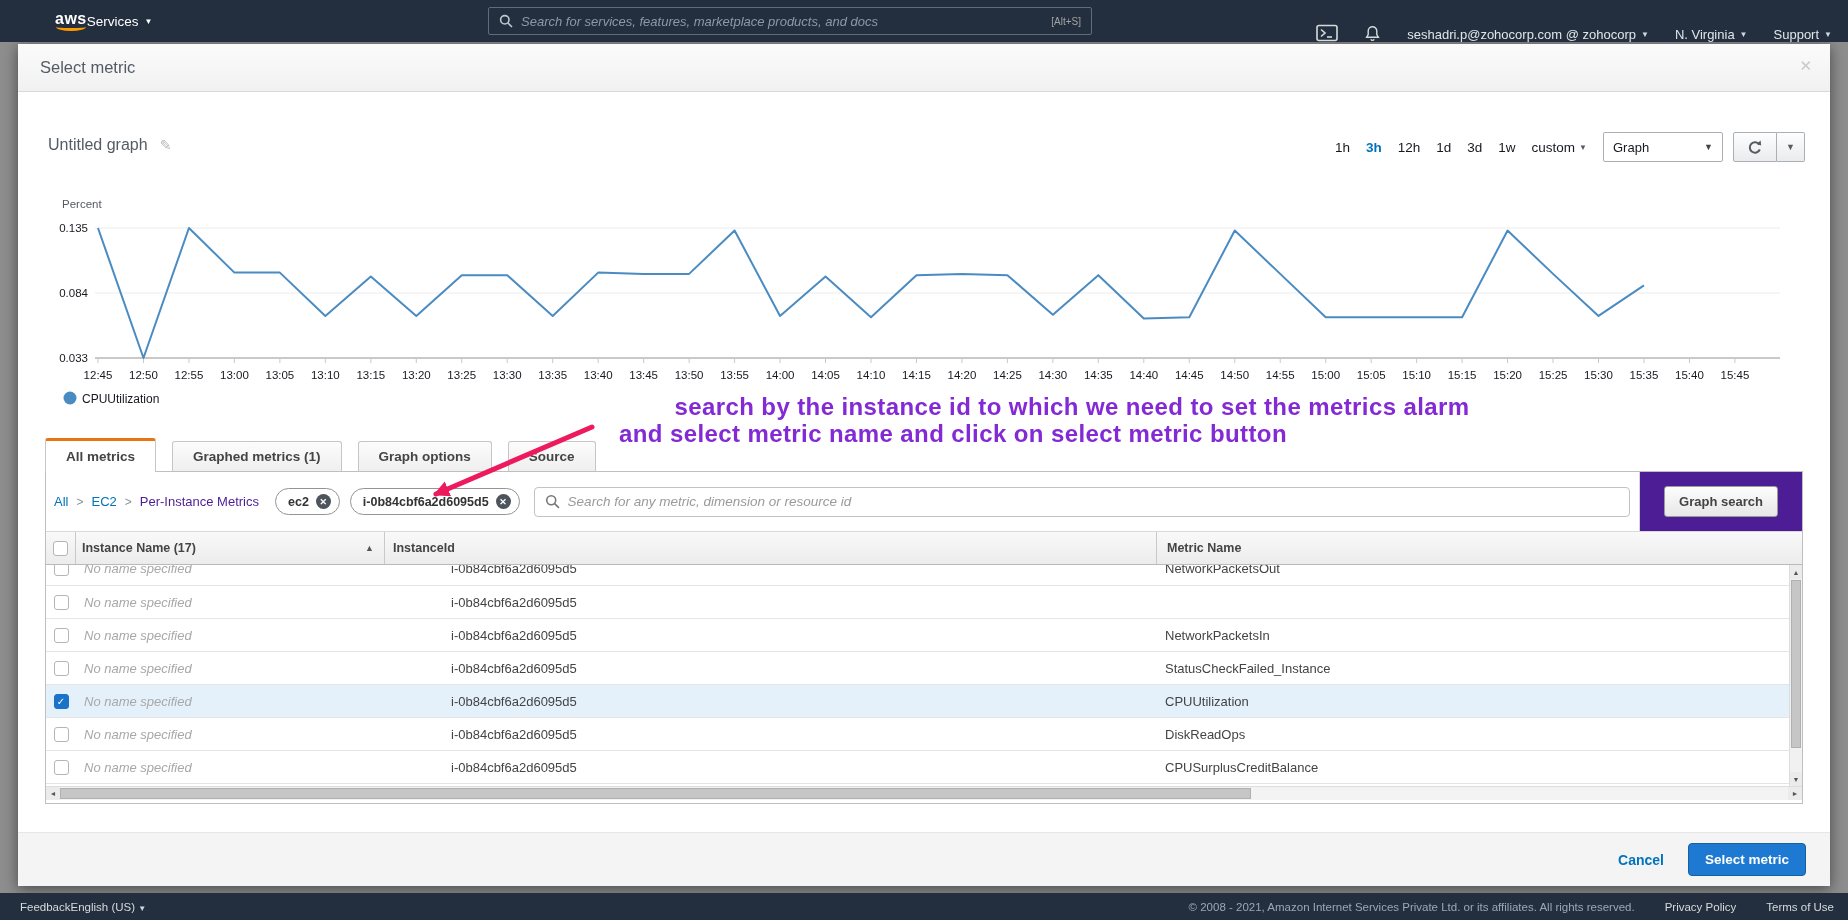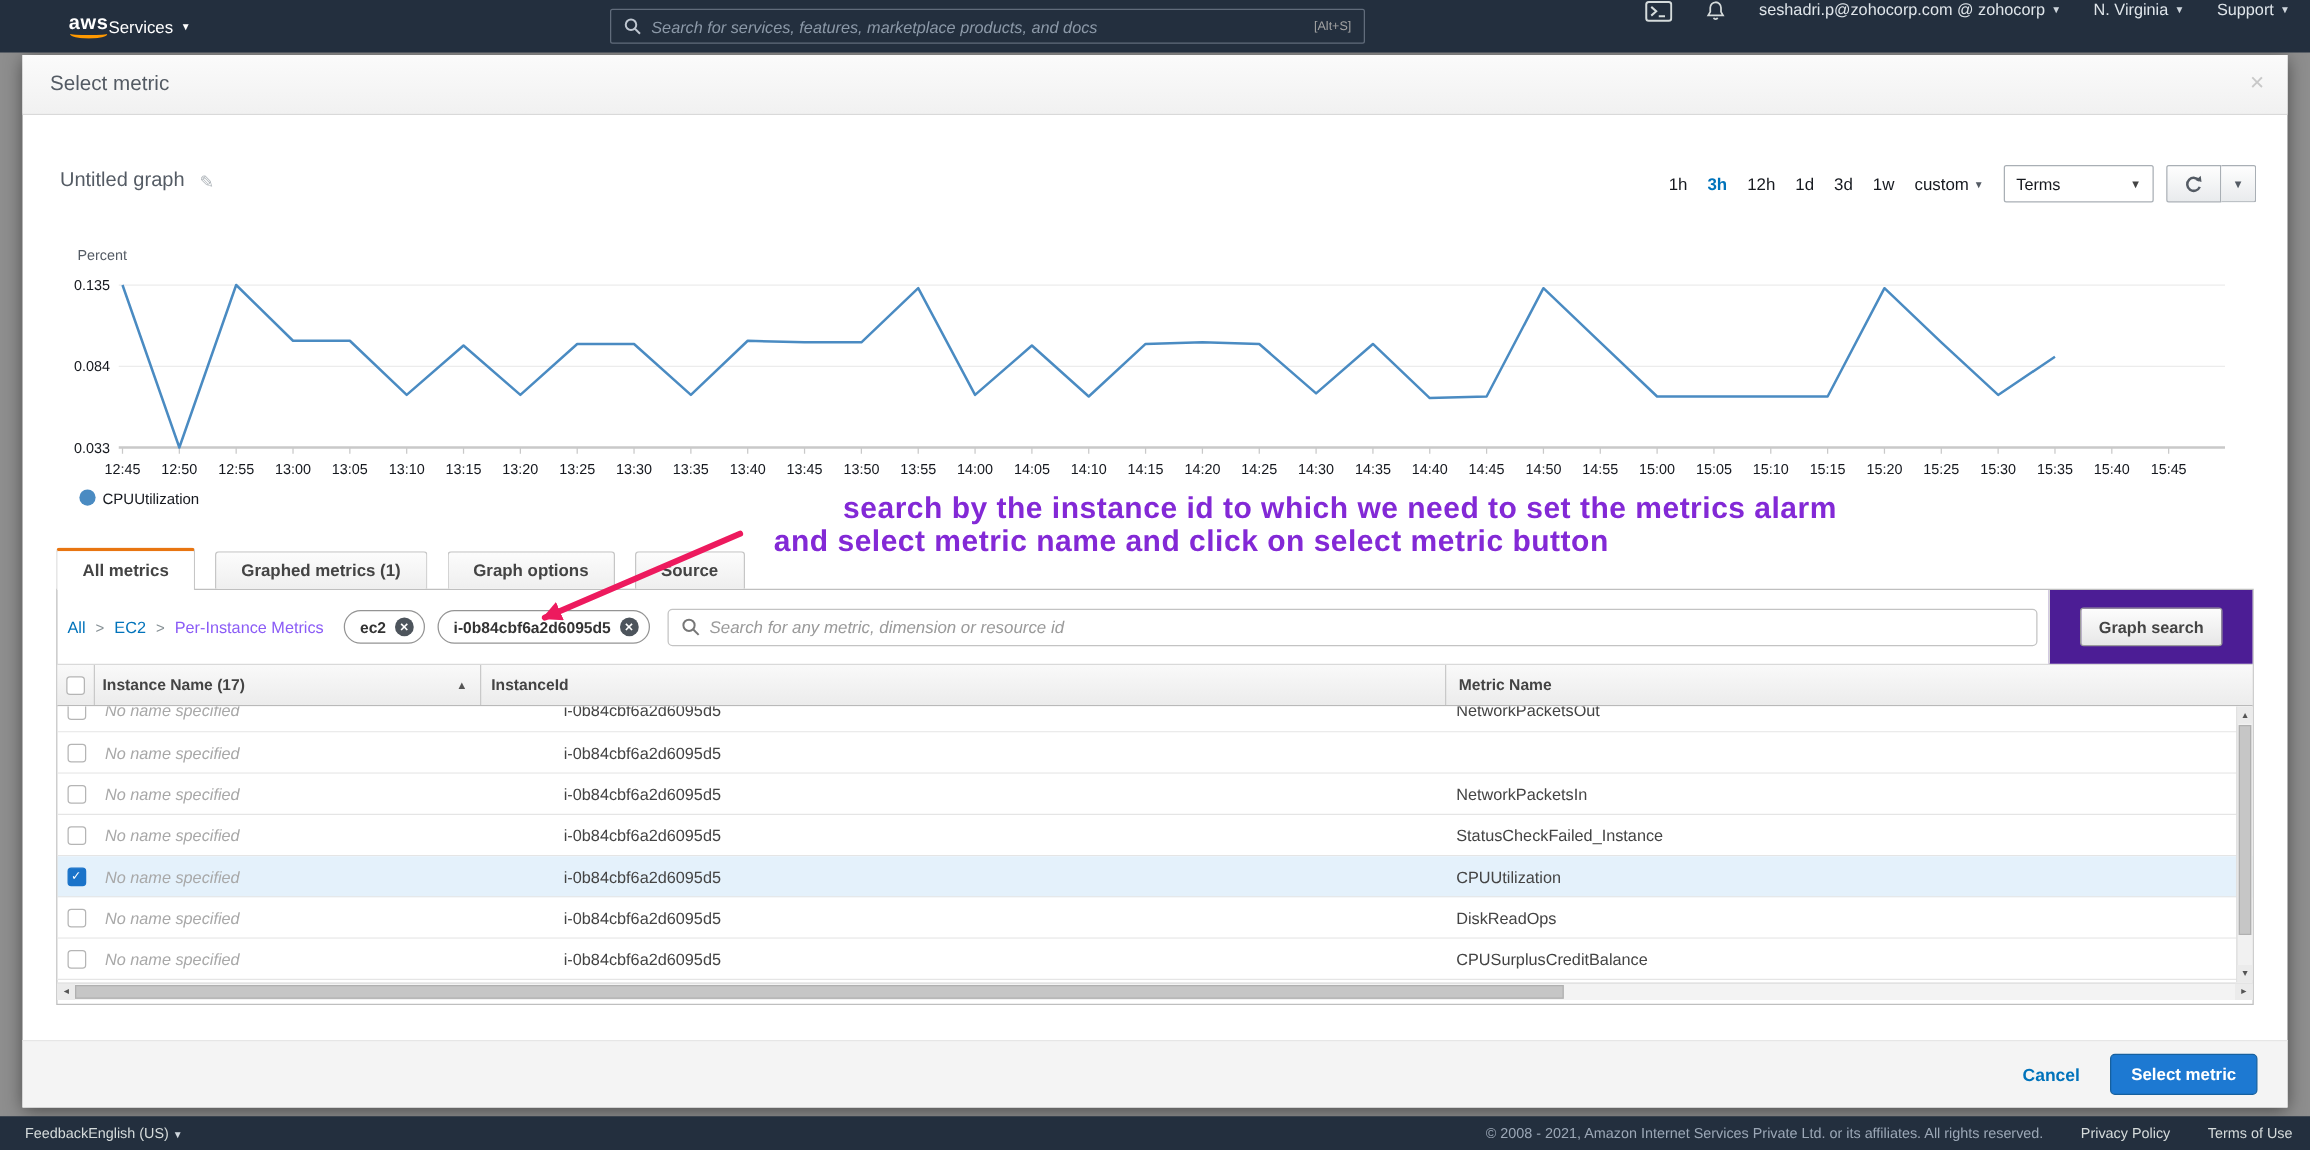--- a/index.html
+++ b/index.html
@@ -14,21 +14,21 @@
   .topbar{position:absolute;top:0;left:0;right:0;height:42px;background:var(--navy);display:flex;align-items:center;z-index:60}
   .logo{margin-left:55px;cursor:pointer}
   .logo .aws-t{color:#fff;font-weight:bold;font-size:16px;letter-spacing:.5px;line-height:14px}
   .logo .smile{width:30px;height:8px;border-bottom:3px solid #ff9900;border-radius:0 0 55% 55%;margin-top:-3px;margin-left:1px}
   .services{color:#fff;font-size:13.5px;display:flex;align-items:center;gap:6px;cursor:pointer}
   .caret{font-size:8px;color:#cfd6dd}
   .nsearch{position:absolute;left:488px;top:7px;width:604px;height:28px;border:1px solid #616c7b;border-radius:2px;display:flex;align-items:center;padding:0 10px;gap:8px;background:var(--navy)}
   .nsearch input{flex:1;background:transparent;border:none;outline:none;color:#d7dde4;font-size:13px;font-family:"Liberation Sans",sans-serif}
   .nsearch input::placeholder{color:#8c99a8;font-style:italic}
   .shortcut{color:#a3a3a3;font-size:10px}
-  .nav-right{position:absolute;right:16px;top:0;height:100%;display:flex;align-items:flex-start;gap:26px;color:#dfe5ea;font-size:13px}
+  .nav-right{position:absolute;right:16px;top:0;height:100%;display:flex;align-items:flex-end;gap:26px;color:#dfe5ea;font-size:13px}
   .nav-item{display:flex;align-items:center;gap:5px;cursor:pointer}
 
   
   .modal{position:absolute;left:18px;top:44px;width:1812px;height:842px;background:#fff;box-shadow:0 3px 14px rgba(0,0,0,.5)}
   .mhead{height:48px;background:linear-gradient(#fbfbfb,#f1f1f1);border-bottom:1px solid #d9d9d9;display:flex;align-items:center;padding:0 22px}
   .mtitle{font-size:16.5px;color:#545b64}
   .mclose{position:absolute;right:18px;top:13px;color:#c8c8c8;font-size:15px;cursor:pointer}
 
   .gtitle{position:absolute;left:30px;top:92px;font-size:16px;color:#545b64;display:flex;align-items:center;gap:12px}
   .pencil{color:#b0b6bb;font-size:14px;cursor:pointer}
@@ -58,21 +58,21 @@
   .tabs{position:absolute;left:27px;top:394px;height:34px;display:flex;align-items:flex-end;z-index:3}
   .tab{height:30px;display:flex;align-items:center;padding:0 20px;background:linear-gradient(#fcfcfc,#efefef);border:1px solid #c6c6c6;border-bottom:none;border-radius:3px 3px 0 0;font-weight:bold;font-size:13.5px;color:#444;margin-right:16px;cursor:pointer;margin-bottom:1px}
   .tab.active{height:34px;background:#fff;border-top:3px solid var(--orange);margin-bottom:0;z-index:4}
 
   
   .panel{position:absolute;left:27px;top:427px;width:1758px;height:333px;border:1px solid #bfbfbf;background:#fff;display:flex;flex-direction:column}
   .frow{height:60px;display:flex;align-items:center;padding-left:8px;position:relative;border-bottom:1px solid #d9d9d9}
   .bc{display:flex;align-items:center;font-size:13px}
   .bc-link{color:var(--blue);cursor:pointer}
   .bc-sep{color:#879196;margin:0 8px;font-size:12px}
-  .bc-current{color:#8b5cf6}
+  .bc-current{color:#4c1d95}
   .pills{display:flex;align-items:center;gap:10px;margin-left:16px}
   .pill{display:flex;align-items:center;gap:7px;border:1px solid #949494;border-radius:15px;padding:5px 8px 5px 12px;font-size:12.5px;font-weight:bold;color:#333;background:#fff;cursor:default}
   .pill-x{width:15px;height:15px;border-radius:50%;background:#4d545c;color:#fff;font-size:9px;display:flex;align-items:center;justify-content:center;cursor:pointer}
   .msearch{display:flex;align-items:center;flex:1;height:30px;border:1px solid #c3c3c3;border-radius:4px;margin:0 172px 0 14px;padding:0 10px;gap:8px;background:#fff}
   .msearch input{flex:1;border:none;outline:none;font-size:13.5px;color:#333;font-family:"Liberation Sans",sans-serif}
   .msearch input::placeholder{color:#9a9a9a;font-style:italic}
   .gcell{position:absolute;right:0;top:0;bottom:0;width:163px;border-left:1px solid #d6d6d6;background:#4c1d95;display:flex;align-items:center;justify-content:center}
   .gbtn{padding:7px 14px;background:linear-gradient(#fdfdfd,#e7e7e7);border:1px solid #9b9b9b;border-radius:3px;font-weight:bold;font-size:13px;color:#444;cursor:pointer;font-family:"Liberation Sans",sans-serif}
 
   .thead{height:33px;display:flex;background:linear-gradient(#f9f9f9,#ececec);border-bottom:1px solid #b9b9b9}
@@ -179,21 +179,21 @@
         <span class="trange">1h</span>
         <span class="trange active">3h</span>
         <span class="trange">12h</span>
         <span class="trange">1d</span>
         <span class="trange">3d</span>
         <span class="trange">1w</span>
         <span class="trange custom">custom<span class="caret">▼</span></span>
       </div>
 
     <div class="ctype">
-      <span class="lbl">Terms</span>
+      <span class="lbl">Graph</span>
       <span class="caret">▼</span>
     </div>
     <div class="refresh">
       <div class="rbtn">
         <svg width="18" height="18" viewBox="0 0 18 18">
             <path d="M13.8 11.5a5.2 5.2 0 1 1-.4-4.8" fill="none" stroke="#545b64" stroke-width="2"></path>
             <polygon points="14.6,2.6 15.2,7.6 10.6,6.1" fill="#545b64"></polygon>
           </svg>
       </div>
       <div class="rbtn2">

